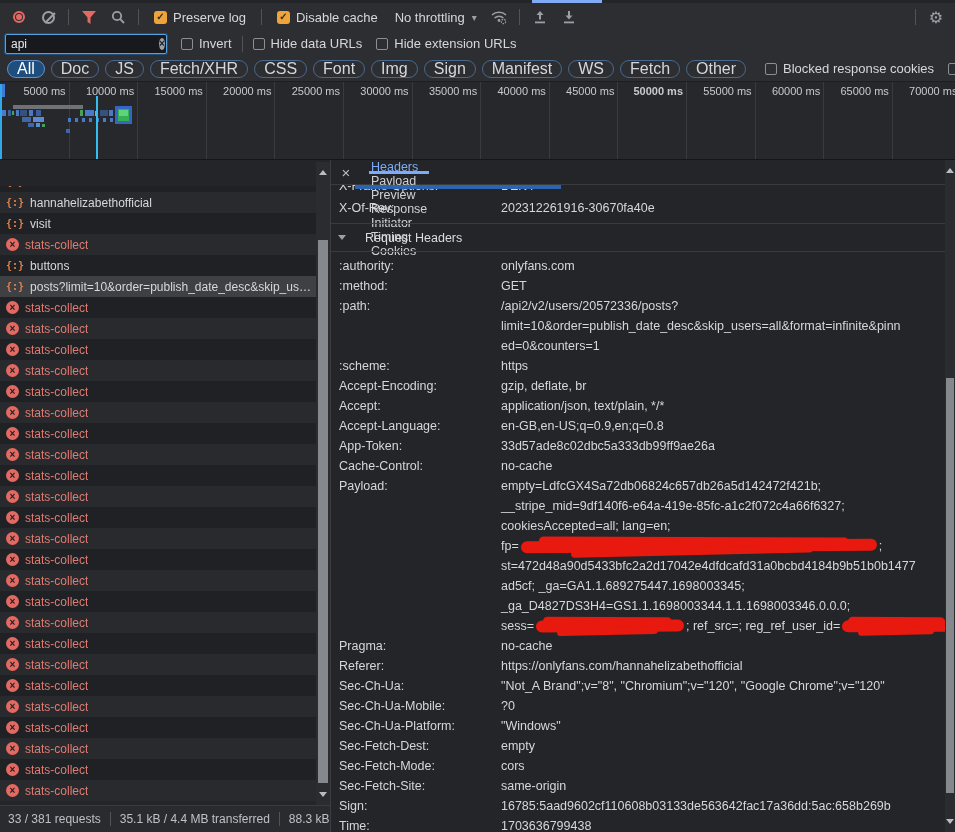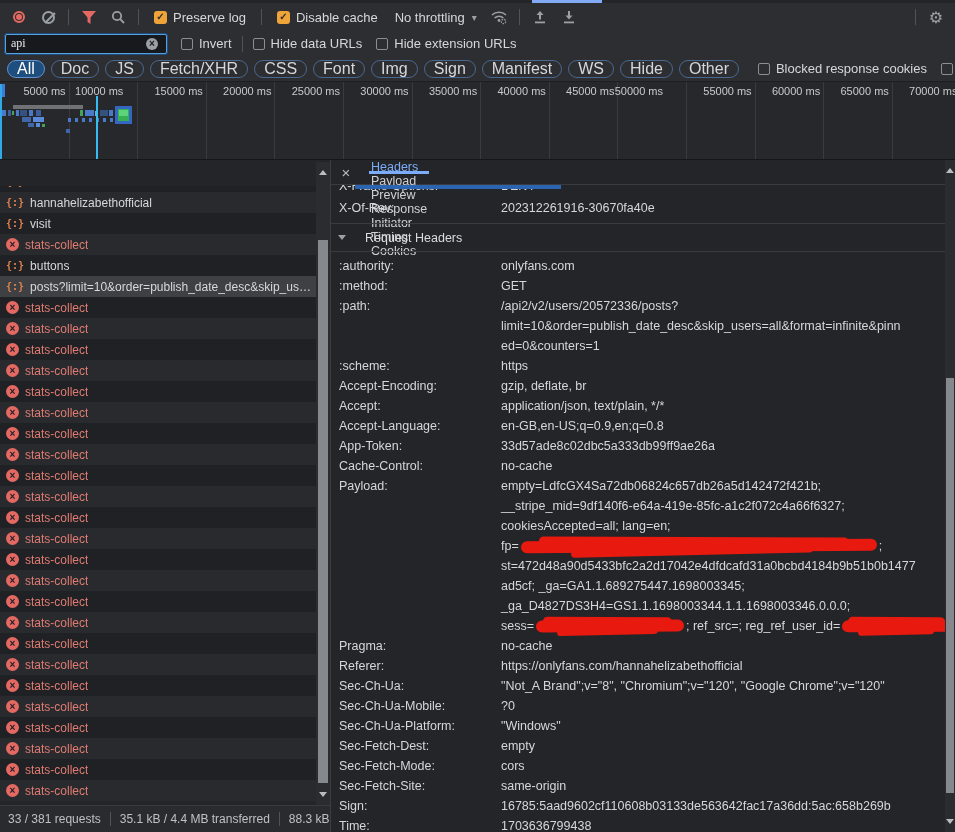--- a/index.html
+++ b/index.html
@@ -29,21 +29,21 @@
   .caret { font-size:10px; color:#9aa0a6; }
   .spacer { flex:1 1 auto; }
   .gear { font-size:16px; color:#9aa0a6; font-family:"DejaVu Sans",sans-serif; }
 
   
   .filterbar { position:absolute; top:31px; left:0; width:955px; height:25px; background:#2d2e31;
                display:flex; align-items:center; padding:0 5px; }
   .filter-input { position:relative; width:162px; height:20px; background:#18191c; border:1px solid #56a0e0;
                   box-shadow:0 0 0 1px #1f4d7d; border-radius:2px; display:flex; align-items:center; }
   .filter-input input { background:transparent; border:none; outline:none; color:#e8eaed; font-size:12px;
-                        font-family:Liberation Serif, serif; width:140px; padding-left:5px; }
+                        font-family:Liberation Sans, sans-serif; width:153px; padding-left:5px; }
   .input-clear { width:12px; height:12px; background:#9aa0a6; border-radius:50%; color:#18191c; font-size:10px;
                  line-height:12px; text-align:center; margin-right:4px; font-weight:bold; }
   .fb-group { display:flex; align-items:center; gap:6px; margin-left:14px; }
   .fb-label { font-size:13px; color:#d5d7d9; white-space:nowrap; }
 
   
   .typebar { position:absolute; top:56px; left:0; width:955px; height:26px; background:#2d2e31;
              border-bottom:1px solid #1d1e20; display:flex; align-items:center; padding:0 4px; }
   .pill { display:inline-flex; align-items:center; height:18px; padding:0 9px; margin:0 3px; border-radius:10px;
           border:1px solid #49688f; font-size:16px; color:#d5d7d9; white-space:nowrap; cursor:default; }
@@ -219,57 +219,57 @@
         <span class="pill selected">All</span>
         <span class="pill">Doc</span>
         <span class="pill">JS</span>
         <span class="pill">Fetch/XHR</span>
         <span class="pill">CSS</span>
         <span class="pill">Font</span>
         <span class="pill">Img</span>
         <span class="pill">Sign</span>
         <span class="pill">Manifest</span>
         <span class="pill">WS</span>
-        <span class="pill">Hide</span>
+        <span class="pill">Fetch</span>
         <span class="pill">Other</span>
       </div>
     <div class="pill-div"></div>
     <div class="fb-group" style="margin-left:0;">
       <div class="cb-off"></div>
       <span class="fb-label">Blocked response cookies</span>
     </div>
     <div class="fb-group">
       <div class="cb-off"></div>
       <span class="fb-label">Blocked requests</span>
     </div>
 
   </div>
 
   <div class="overview">
     <div id="ticks">
         <div class="gridline" style="left: 68.6px;"></div>
         <div class="ticklabel" style="left: -4.4px;">5000 ms</div>
         <div class="gridline" style="left: 137.2px;"></div>
-        <div class="ticklabel" style="left: 64.2px; text-align: center;">10000 ms</div>
+        <div class="ticklabel" style="left: 64.2px;">10000 ms</div>
         <div class="gridline" style="left: 205.8px;"></div>
         <div class="ticklabel" style="left: 132.8px;">15000 ms</div>
         <div class="gridline" style="left: 274.4px;"></div>
         <div class="ticklabel" style="left: 201.4px;">20000 ms</div>
         <div class="gridline" style="left: 343px;"></div>
         <div class="ticklabel" style="left: 270px;">25000 ms</div>
         <div class="gridline" style="left: 411.6px;"></div>
         <div class="ticklabel" style="left: 338.6px;">30000 ms</div>
         <div class="gridline" style="left: 480.2px;"></div>
         <div class="ticklabel" style="left: 407.2px;">35000 ms</div>
         <div class="gridline" style="left: 548.8px;"></div>
         <div class="ticklabel" style="left: 475.8px;">40000 ms</div>
         <div class="gridline" style="left: 617.4px;"></div>
         <div class="ticklabel" style="left: 544.4px;">45000 ms</div>
         <div class="gridline" style="left: 686px;"></div>
-        <div class="ticklabel" style="left: 593px;">50000 ms</div>
+        <div class="ticklabel" style="left: 613px; font-weight: bold;">50000 ms</div>
         <div class="gridline" style="left: 754.6px;"></div>
         <div class="ticklabel" style="left: 681.6px;">55000 ms</div>
         <div class="gridline" style="left: 823.2px;"></div>
         <div class="ticklabel" style="left: 750.2px;">60000 ms</div>
         <div class="gridline" style="left: 891.8px;"></div>
         <div class="ticklabel" style="left: 818.8px;">65000 ms</div>
         <div class="ticklabel" style="left: 887.4px;">70000 ms</div>
       </div>
     <div id="bars">
         <div class="ovbar" style="left: 0px; top: 2px; width: 5px; height: 13px; background: rgb(61, 123, 214);"></div>

